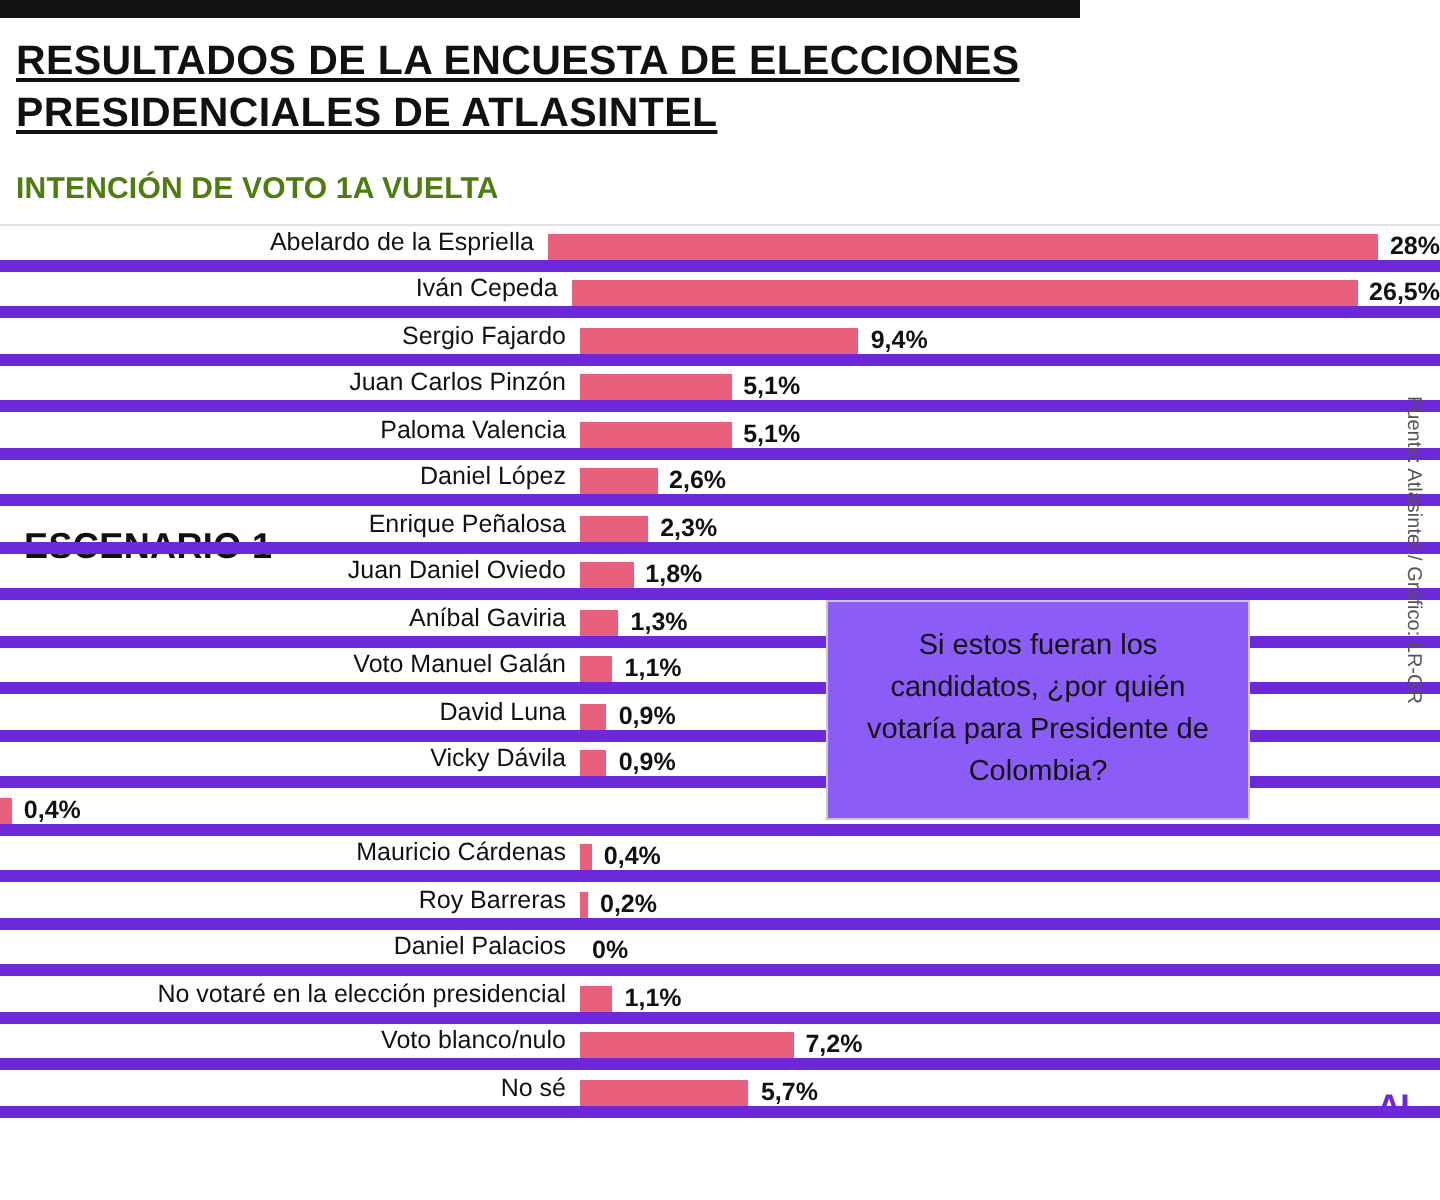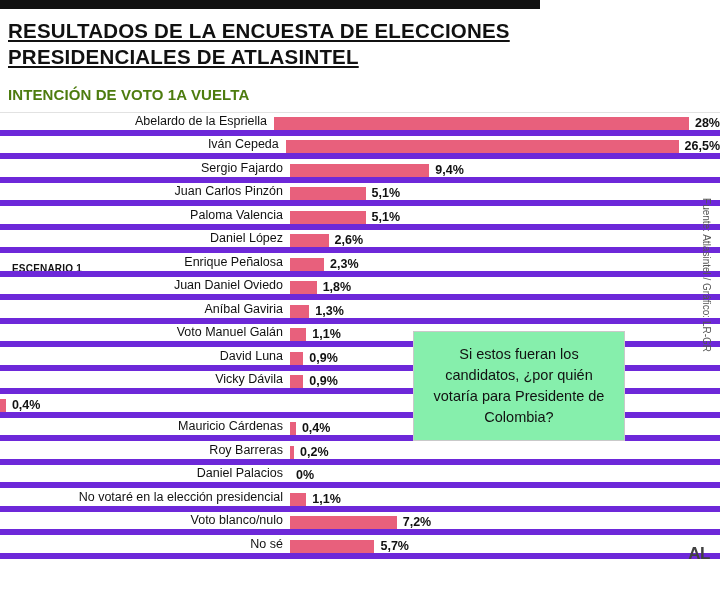--- a/index.html
+++ b/index.html
@@ -38,21 +38,21 @@
     left: 8px;
     font-size: 15px;
     font-weight: bold;
     letter-spacing: 0.1px;
     color: #4d7c0f;
   }
   .scenario-label {
     position: absolute;
     left: 12px;
     top: 263px;
-    font-size: 10px;
+    font-size: 18px;
     font-weight: bold;
     color: #111111;
     letter-spacing: 0.2px;
   }
   .chart {
     position: absolute;
     top: 112px;
     left: 0;
     width: 720px;
   }
@@ -89,49 +89,48 @@
     color: #111111;
     margin-left: 6px;
     white-space: nowrap;
   }
   .callout {
     position: absolute;
     left: 413px;
     top: 300px;
     width: 212px;
     height: 110px;
-    background: #86efac;
+    background: #8b5cf6;
     border: 1px solid #c9c9c9;
     display: flex;
     align-items: center;
     justify-content: center;
     text-align: center;
     font-size: 14.5px;
     line-height: 21px;
     color: #111111;
     padding: 6px 14px;
-    margin-top: 31px;
   }
   .source {
     position: absolute;
     right: 8px;
     top: 352px;
     font-size: 10px;
     color: #555555;
     transform: rotate(90deg);
     transform-origin: right top;
     white-space: nowrap;
   }
   .logo {
     position: absolute;
     right: 10px;
     bottom: 36px;
     font-size: 17px;
     font-weight: bold;
-    color: #404040;
+    color: #6d28d9;
     letter-spacing: -0.5px;
   }
 </style>
 </head>
 <body>
 
 <div class="topbar"></div>
 
 <div class="title">RESULTADOS DE LA ENCUESTA DE ELECCIONES PRESIDENCIALES DE ATLASINTEL</div>
 <div class="subtitle">INTENCIÓN DE VOTO 1A VUELTA</div>

